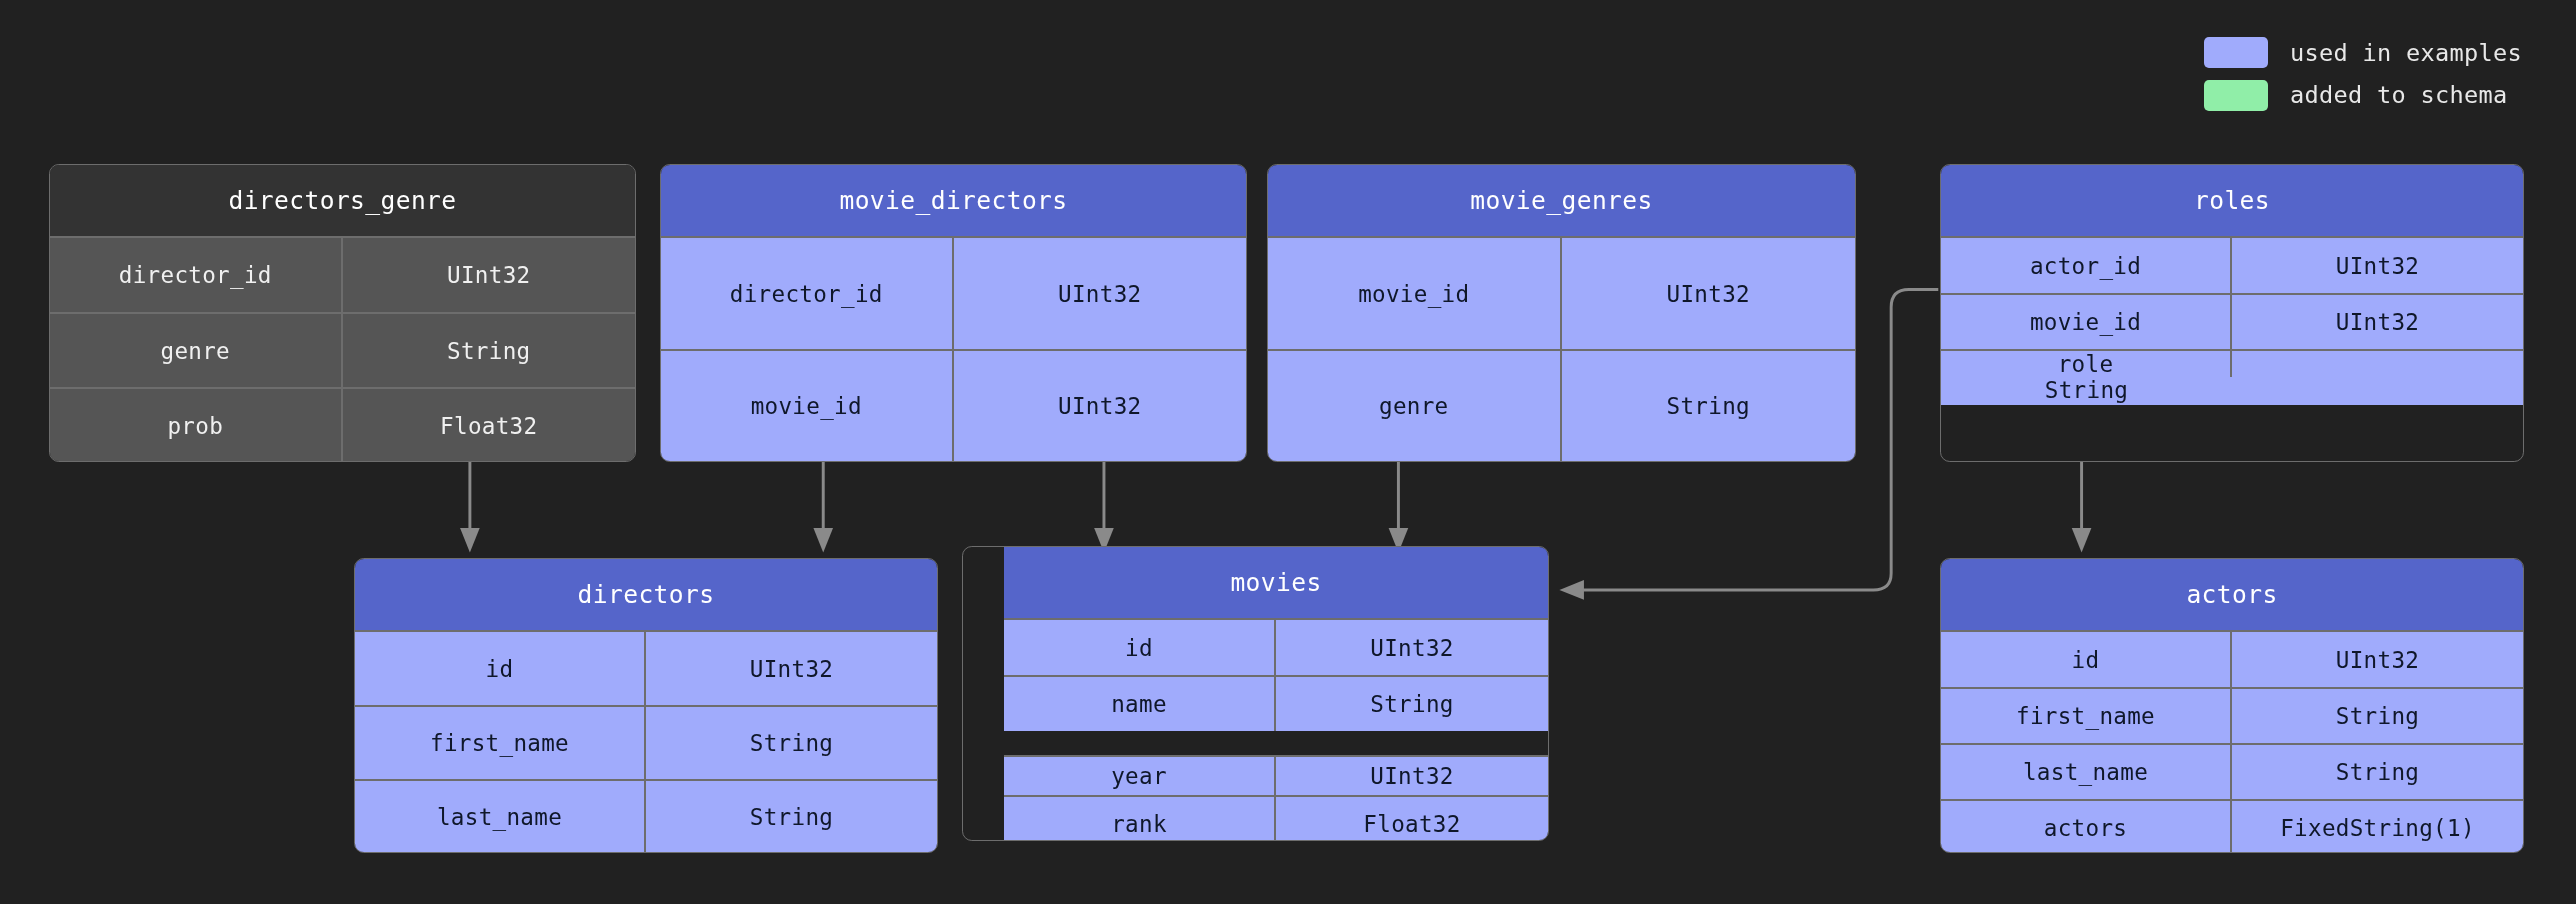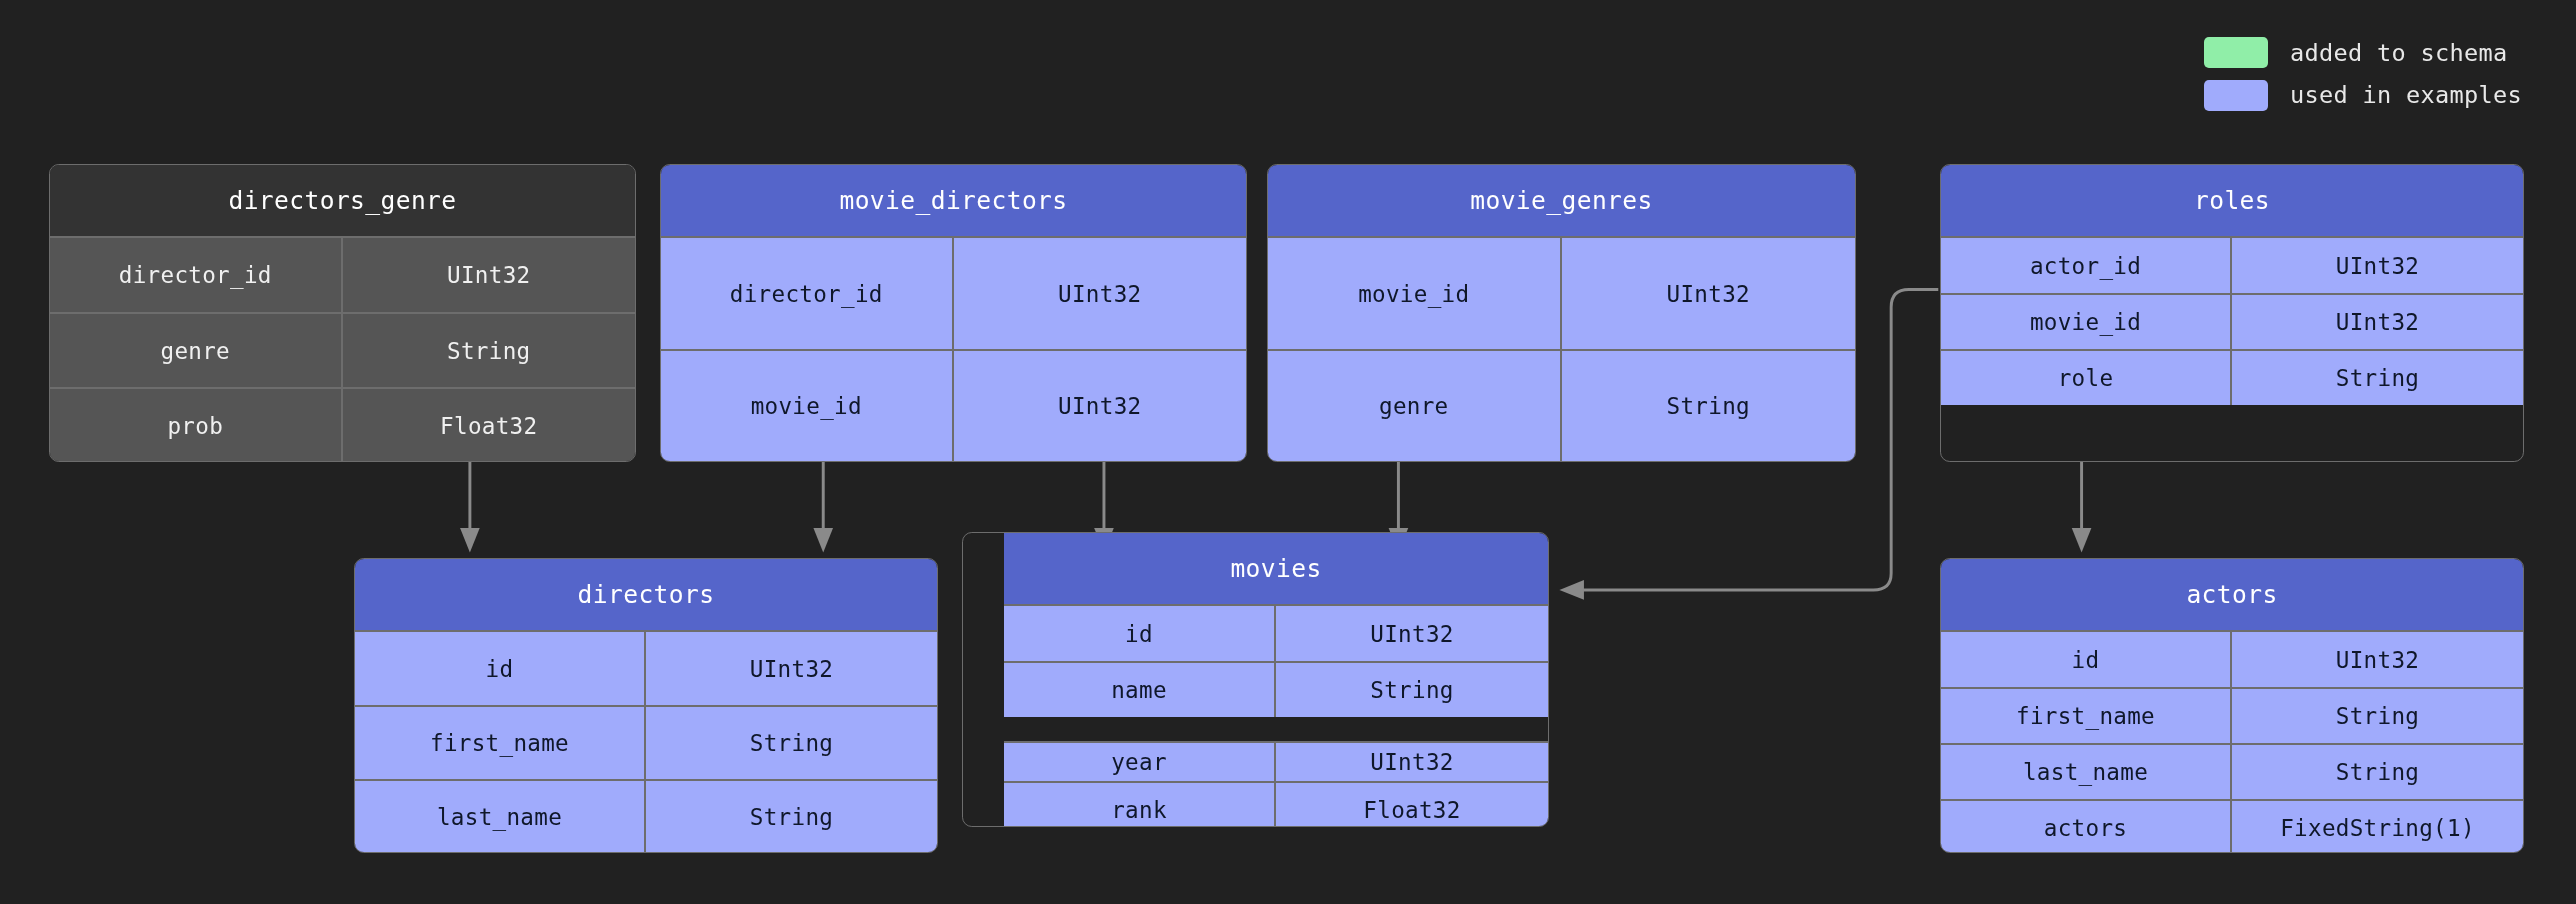--- a/index.html
+++ b/index.html
@@ -141,26 +141,26 @@
     </g>
 
     <g>
       <path class="wire" d="M 1974 295 L 1944 295 Q 1926 295 1926 313 L 1926 584 Q 1926 601 1908 601 L 1606 601"></path>
       <polygon class="wire-head" points="1588,601 1613,591 1613,611"></polygon>
     </g>
   </svg>
 
   <div id="legend">
     <div class="legend-row">
+      <div class="legend-swatch" style="background:#a0abfc"></div>
+      <div class="legend-label">used in examples</div>
+    </div>
+    <div class="legend-row">
       <div class="legend-swatch" style="background:#90eea8"></div>
       <div class="legend-label">added to schema</div>
-    </div>
-    <div class="legend-row">
-      <div class="legend-swatch" style="background:#a0abfc"></div>
-      <div class="legend-label">used in examples</div>
     </div>
   </div>
 
   <div class="tbl accent-gray" style="left:49px; top:164px; width:587px; height:298px;">
     <div class="tbl-title">directors_genre</div>
     <div class="tbl-row" style="height:76px;">
       <div class="cell cell-name">director_id</div>
       <div class="cell cell-type">UInt32</div>
     </div>
     <div class="tbl-row" style="height:75px;">
@@ -200,21 +200,21 @@
   <div class="tbl accent-blue" style="left:1940px; top:164px; width:584px; height:298px;">
     <div class="tbl-title">roles</div>
     <div class="tbl-row" style="height:57px;">
       <div class="cell cell-name">actor_id</div>
       <div class="cell cell-type">UInt32</div>
     </div>
     <div class="tbl-row" style="height:56px;">
       <div class="cell cell-name">movie_id</div>
       <div class="cell cell-type">UInt32</div>
     </div>
-    <div class="tbl-row" style="height:56px;">
+    <div class="tbl-row" style="height:56px;flex-direction:column;">
       <div class="cell cell-name">role</div>
       <div class="cell cell-type">String</div>
     </div>
   </div>
 
   <div class="tbl accent-blue" style="left:354px; top:558px; width:584px; height:295px;">
     <div class="tbl-title">directors</div>
     <div class="tbl-row" style="height:75px;">
       <div class="cell cell-name">id</div>
       <div class="cell cell-type">UInt32</div>
@@ -222,21 +222,21 @@
     <div class="tbl-row" style="height:74px;">
       <div class="cell cell-name">first_name</div>
       <div class="cell cell-type">String</div>
     </div>
     <div class="tbl-row" style="height:74px;">
       <div class="cell cell-name">last_name</div>
       <div class="cell cell-type">String</div>
     </div>
   </div>
 
-  <div class="tbl accent-blue" style="left:962px; top:532px; width:587px; height:295px;padding-left:41px;">
+  <div class="tbl accent-blue" style="left:962px; top:546px; width:587px; height:295px;padding-left:41px;">
     <div class="tbl-title">movies</div>
     <div class="tbl-row" style="height:57px;">
       <div class="cell cell-name">id</div>
       <div class="cell cell-type">UInt32</div>
     </div>
     <div class="tbl-row" style="height:56px;">
       <div class="cell cell-name">name</div>
       <div class="cell cell-type">String</div>
     </div>
     <div class="tbl-row" style="height:40px;margin-top:24px;">

